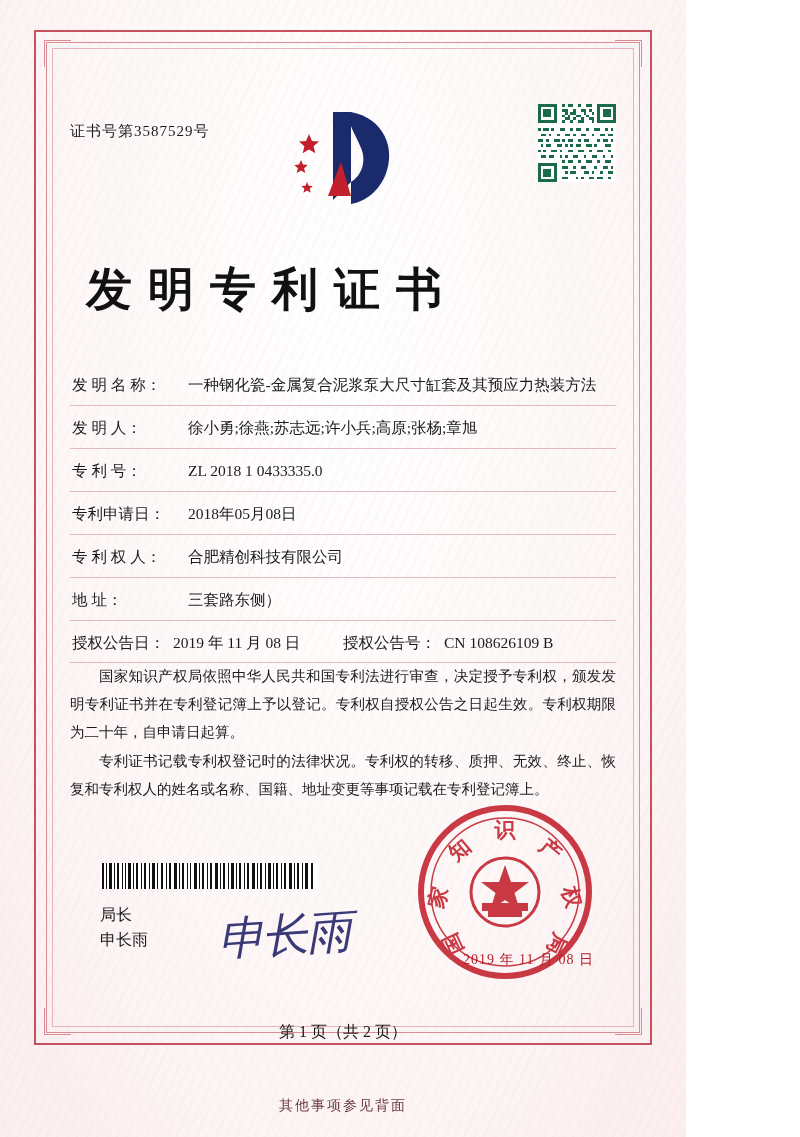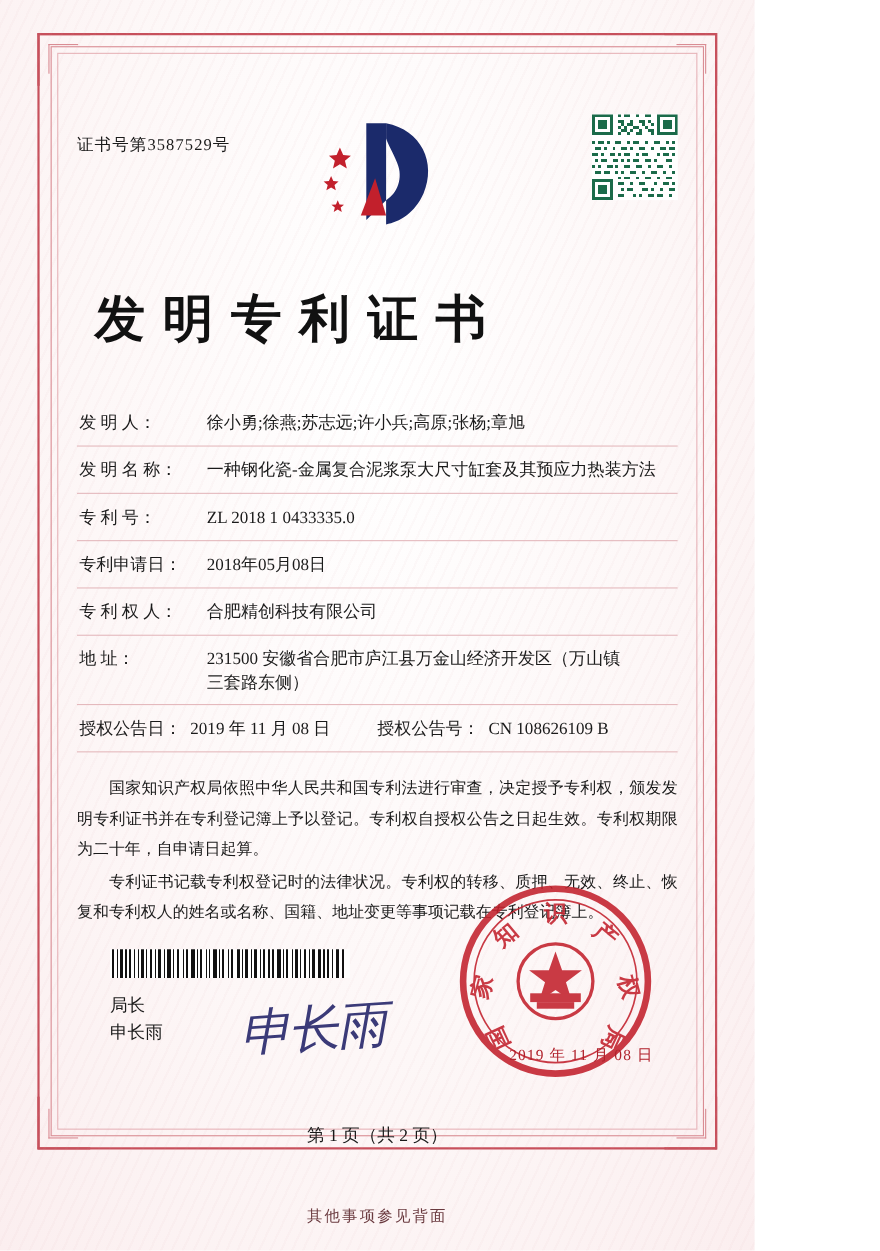--- a/index.html
+++ b/index.html
@@ -92,21 +92,20 @@
     width:116px;flex:0 0 116px;
     white-space:nowrap;
     letter-spacing:0px;
   }
   .field .val{flex:1;}
   .field .sub{display:block;padding-left:0;}
   .row-split{display:flex;align-items:flex-end;border-bottom:1px solid #e4b9bd;padding:12px 2px 9px 2px;}
   .row-split .half{display:flex;flex:1;}
   .row-split .half .lbl2{white-space:nowrap;margin-right:8px;}
   .para{
-    margin-top:20px;
     font-size:14.5px;
     line-height:1.9;
     text-align:justify;
     color:#1a1a1a;
   }
   .para p{margin:0 0 2px 0;text-indent:2em;}
   .barcode{
     position:absolute;left:30px;bottom:118px;
     width:218px;height:26px;
   }
@@ -289,48 +288,47 @@
             <rect x="26" y="27" width="1" height="1"></rect>
         </g>
       </svg>
     </div>
 
     <div class="title">发明专利证书</div>
 
     <div class="fields">
 
       <div class="field">
+        <span class="lbl">发 明 名 称：</span>
+        <span class="val">一种钢化瓷-金属复合泥浆泵大尺寸缸套及其预应力热装方法</span>
+      </div>
+
+      <div class="field">
         <span class="lbl">发 明 人：</span>
         <span class="val">徐小勇;徐燕;苏志远;许小兵;高原;张杨;章旭</span>
       </div>
 
       <div class="field">
-        <span class="lbl">发 明 名 称：</span>
-        <span class="val">一种钢化瓷-金属复合泥浆泵大尺寸缸套及其预应力热装方法</span>
-      </div>
-
-      <div class="field">
         <span class="lbl">专 利 号：</span>
         <span class="val">ZL 2018 1 0433335.0</span>
       </div>
 
       <div class="field">
         <span class="lbl">专利申请日：</span>
         <span class="val">2018年05月08日</span>
       </div>
 
       <div class="field">
         <span class="lbl">专 利 权 人：</span>
         <span class="val">合肥精创科技有限公司</span>
       </div>
 
       <div class="field">
         <span class="lbl">地 址：</span>
         <span class="val">
-          <span>231500 安徽省合肥市庐江县万金山经济开发区（万山镇</span>
           <span class="sub">三套路东侧）</span>
         </span>
       </div>
 
       <div class="row-split">
         <span class="half">
           <span class="lbl2">授权公告日：</span>
           <span>2019 年 11 月 08 日</span>
         </span>
         <span class="half">

